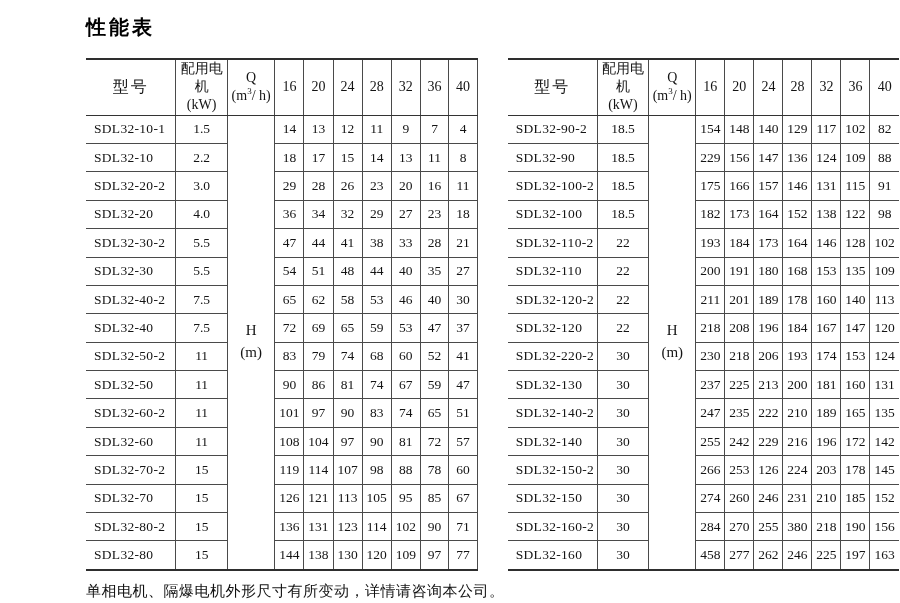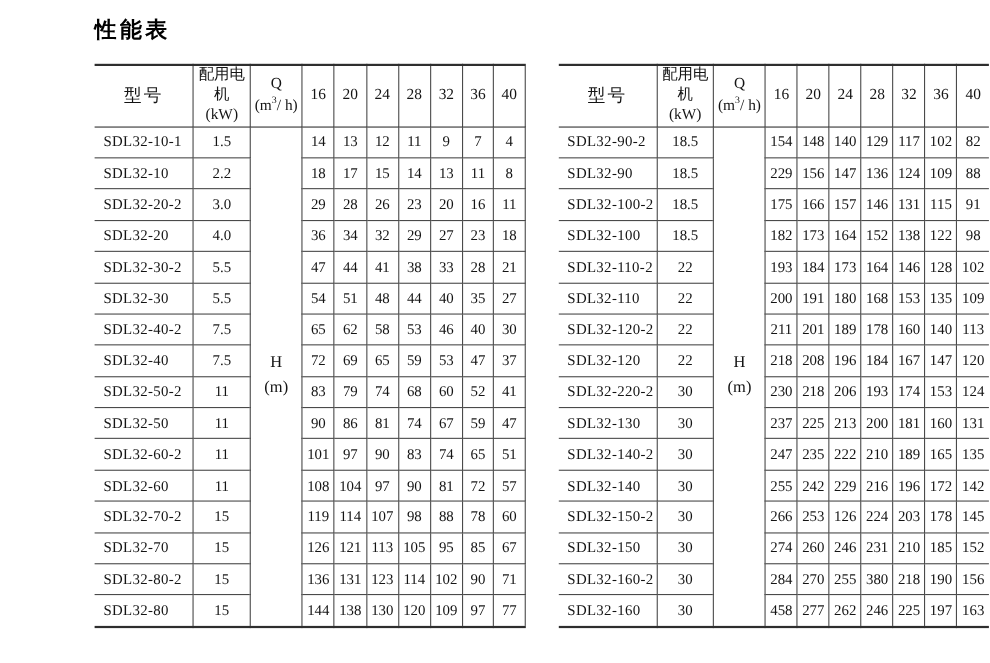--- a/index.html
+++ b/index.html
@@ -503,13 +503,14 @@
             <td>246</td>
             <td>225</td>
             <td>197</td>
             <td>163</td>
           </tr>
         </tbody>
     </table>
 
   </div>
 
+  <div class="footer">单相电机、隔爆电机外形尺寸有所变动，详情请咨询本公司。</div>
 </div>
 
 </body></html>

